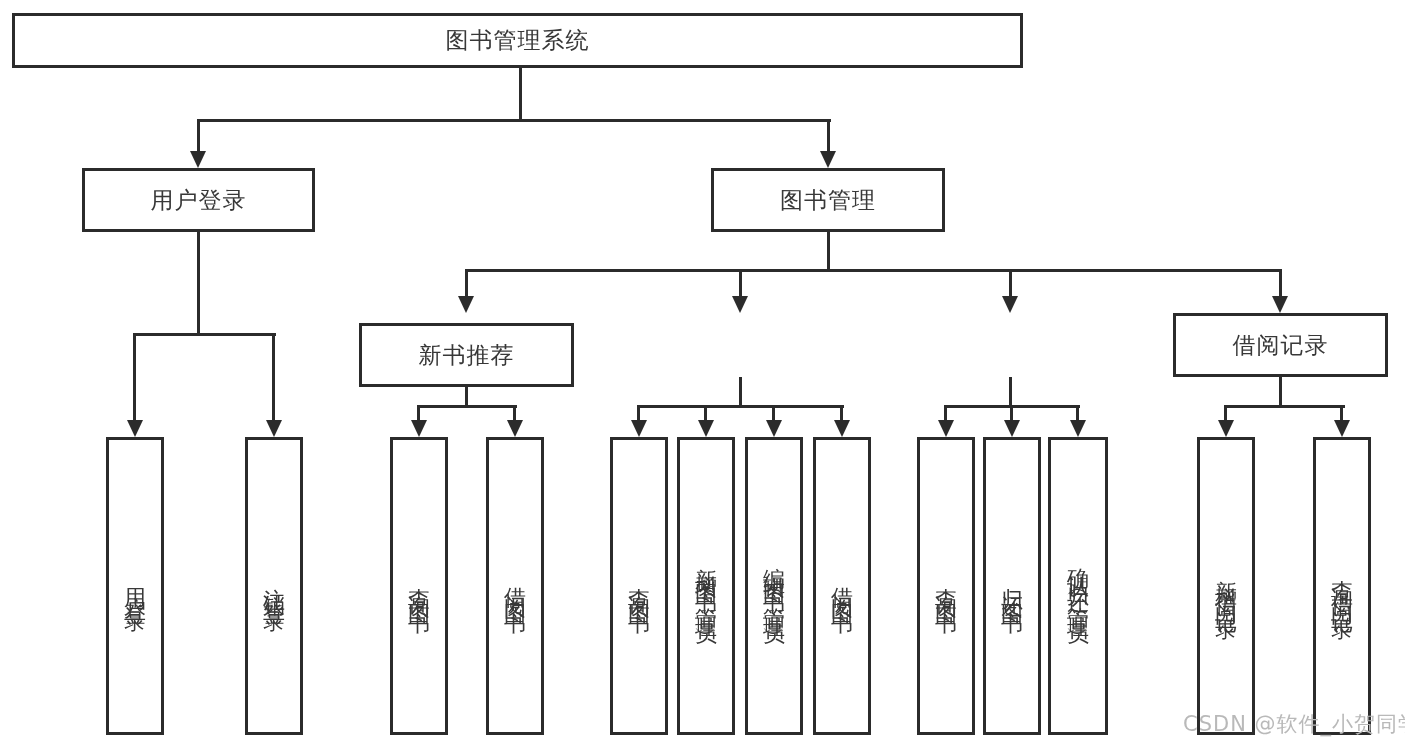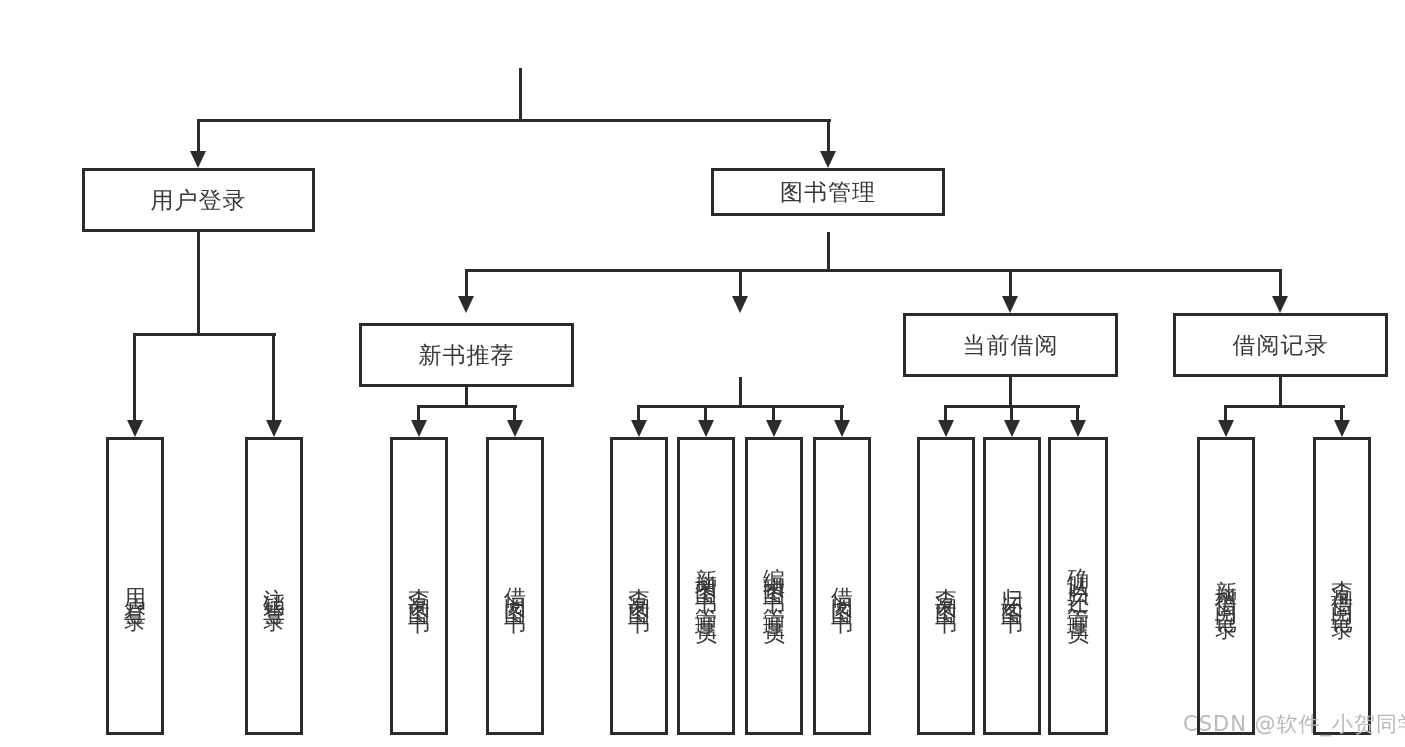--- a/index.html
+++ b/index.html
@@ -59,32 +59,35 @@
     letter-spacing:1px;
     z-index:5;
     white-space:nowrap;
   }
 </style>
 </head>
 <body>
 
 <div id="canvas">
 
+  <div class="node" style="left:12px;top:13px;width:1011px;height:55px;">
+    <span>图书管理系统</span>
+  </div>
 
   <div class="vline" style="left:519px;top:68px;height:52px;"></div>
   <div class="hline" style="left:197px;top:119px;width:634px;"></div>
   <div class="vline" style="left:197px;top:120px;height:33px;"></div>
   <div class="ah" style="left:190px;top:151px;"></div>
   <div class="vline" style="left:827px;top:120px;height:33px;"></div>
   <div class="ah" style="left:820px;top:151px;"></div>
 
   <div class="node" style="left:82px;top:168px;width:233px;height:64px;">
     <span>用户登录</span>
   </div>
-  <div class="node" style="left:711px;top:168px;width:234px;height:48px;">
+  <div class="node" style="left:711px;top:168px;width:234px;height:64px;">
     <span>图书管理</span>
   </div>
 
   <div class="vline" style="left:197px;top:232px;height:103px;"></div>
   <div class="hline" style="left:133px;top:333px;width:143px;"></div>
   <div class="vline" style="left:133px;top:334px;height:88px;"></div>
   <div class="ah" style="left:127px;top:420px;"></div>
   <div class="vline" style="left:272px;top:334px;height:88px;"></div>
   <div class="ah" style="left:266px;top:420px;"></div>
 
@@ -94,23 +97,20 @@
   <div class="ah" style="left:458px;top:296px;"></div>
   <div class="vline" style="left:739px;top:270px;height:28px;"></div>
   <div class="ah" style="left:732px;top:296px;"></div>
   <div class="vline" style="left:1009px;top:270px;height:28px;"></div>
   <div class="ah" style="left:1002px;top:296px;"></div>
   <div class="vline" style="left:1279px;top:270px;height:28px;"></div>
   <div class="ah" style="left:1272px;top:296px;"></div>
 
   <div class="node" style="left:359px;top:323px;width:215px;height:64px;">
     <span>新书推荐</span>
-  </div>
-  <div class="node" style="left:903px;top:313px;width:215px;height:64px;">
-    <span>当前借阅</span>
   </div>
   <div class="node" style="left:1173px;top:313px;width:215px;height:64px;">
     <span>借阅记录</span>
   </div>
 
   <div class="vline" style="left:465px;top:377px;height:31px;"></div>
   <div class="hline" style="left:417px;top:405px;width:100px;"></div>
   <div class="vline" style="left:417px;top:406px;height:16px;"></div>
   <div class="ah" style="left:411px;top:420px;"></div>
   <div class="vline" style="left:513px;top:406px;height:16px;"></div>

